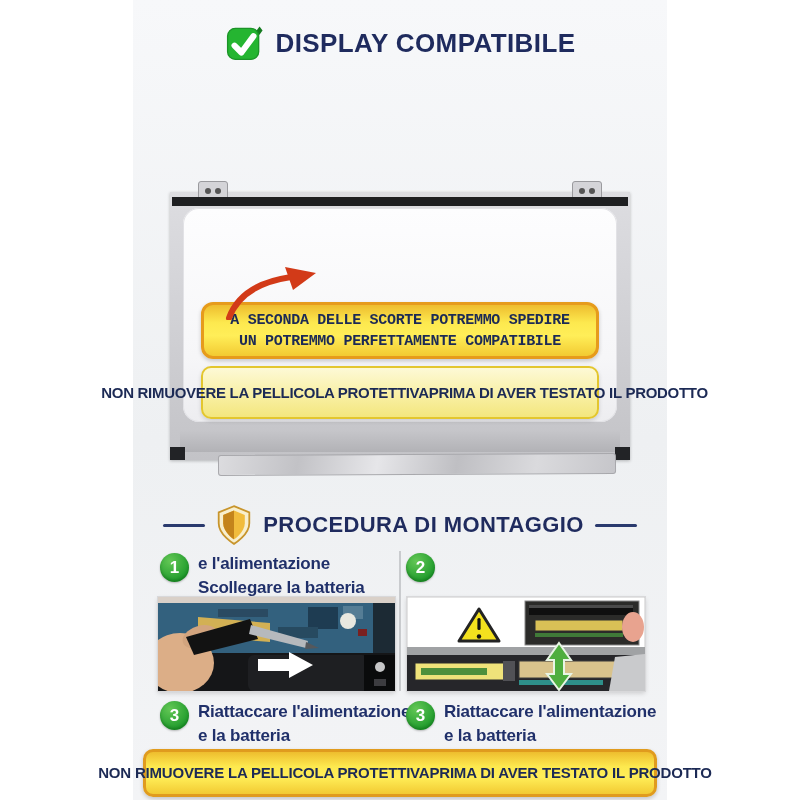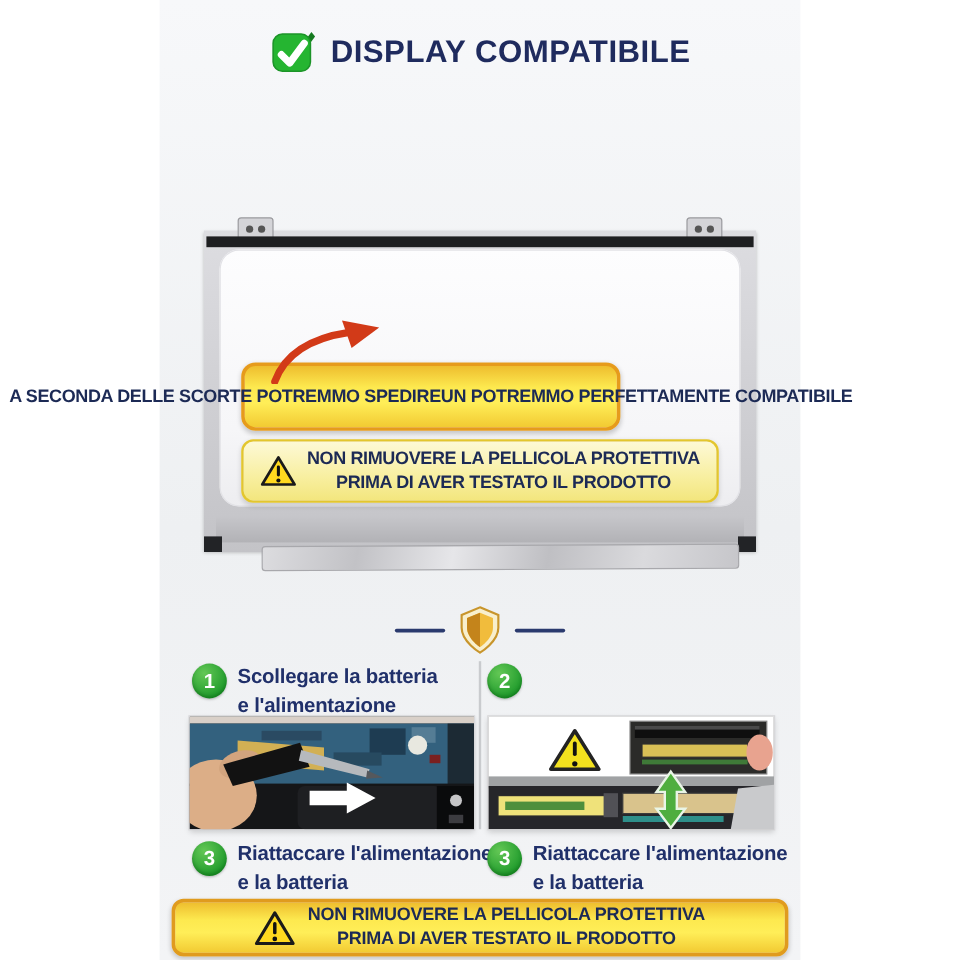--- a/index.html
+++ b/index.html
@@ -33,33 +33,33 @@
             box-shadow:inset 0 0 0 1px #e2e2e6; }
   .panel-band { position:absolute; left:10px; right:10px; bottom:8px; height:22px;
                 background:linear-gradient(180deg,#c6c6ca,#b2b2b6); }
   .corner { position:absolute; bottom:0; width:15px; height:13px; background:#222326; }
   .corner.l { left:0; } .corner.r { right:0; }
   .foil { position:absolute; left:48px; top:262px; width:398px; height:21px;
           background:linear-gradient(100deg,#dcdcdf 0%,#c2c2c6 20%,#e6e6e9 40%,#bfbfc3 60%,#dadadd 80%,#c6c6ca 100%);
           border:1px solid #a8a8ac; border-radius:3px; transform:rotate(-.3deg); }
 
   
-  .note1 { position:absolute; left:68px; top:302px; width:316px; height:57px; z-index:5;
-           border:3px solid #e69b1c; border-radius:12px; display:flex; flex-direction:row;
+  .note1 { position:absolute; left:68px; top:302px; width:398px; height:57px; z-index:5;
+           border:3px solid #e69b1c; border-radius:12px; display:flex; flex-direction:column;
            align-items:center; justify-content:center;
            background:linear-gradient(180deg,#eebd2e 0%,#fde94f 35%,#ffee58 60%,#f2ca32 100%);
-           box-shadow:0 2px 4px rgba(0,0,0,.2); }
+           box-shadow:0 2px 4px rgba(0,0,0,.2);font-family:Liberation Mono, monospace; }
   .note1 span { font-size:15px; font-weight:bold; color:#1c2a55; letter-spacing:-.3px;
                 white-space:nowrap; line-height:21px; }
   .note2 { position:absolute; left:68px; top:366px; width:398px; height:53px; z-index:5;
            border:2px solid #e3c62e; border-radius:10px; display:flex; align-items:center;
            justify-content:center; gap:9px;
            background:linear-gradient(180deg,#fdf9d6 0%,#f8efa0 60%,#f3e67e 100%);
            box-shadow:0 2px 4px rgba(0,0,0,.15); }
-  .note2 .txt, .banner .txt { display:flex; flex-direction:column; align-items:center; }
+  .note2 .txt, .banner .txt { display:flex; flex-direction:row; align-items:center; }
   .note2 span { font-size:15px; font-weight:bold; color:#1c2a55; letter-spacing:-.3px;
                 white-space:nowrap; line-height:20px; }
   .red-arrow { position:absolute; left:88px; top:266px; z-index:6; }
 
   
   .proc-header { position:absolute; top:504px; left:0; width:100%; display:flex;
                  align-items:center; justify-content:center; gap:11px; }
   .rule { width:42px; height:3px; background:#2a3a6e; border-radius:2px; }
   .proc-title { font-size:22px; font-weight:bold; color:#1f2b5e; letter-spacing:.4px; }
 
@@ -143,28 +143,29 @@
       </div>
     </div>
 
     <div class="proc-header">
       <div class="rule"></div>
       <svg width="36" height="42" viewBox="0 0 40 46">
         <path d="M20,2 L37,9 V21 C37,34 20,44 20,44 C20,44 3,34 3,21 V9 Z" fill="#f8efcd" stroke="#c8952c" stroke-width="2"></path>
         <path d="M20,7 L32,12 V21 C32,31 20,39 20,39 C20,39 8,31 8,21 V12 Z" fill="#f1bc3c"></path>
         <path d="M20,7 L8,12 V21 C8,31 20,39 20,39 Z" fill="#c4841b"></path>
       </svg>
+      <div class="proc-title">PROCEDURA DI MONTAGGIO</div>
       <div class="rule"></div>
     </div>
 
     <div class="step s1">
       <div class="step-num">1</div>
       <div class="step-txt">
+        <span>e l'alimentazione</span>
         <span>Scollegare la batteria</span>
-        <span>e l'alimentazione</span>
       </div>
     </div>
     <div class="step s2">
       <div class="step-num">2</div>
       <div class="step-txt">
       </div>
     </div>
 
     <div class="col-divider"></div>
 

